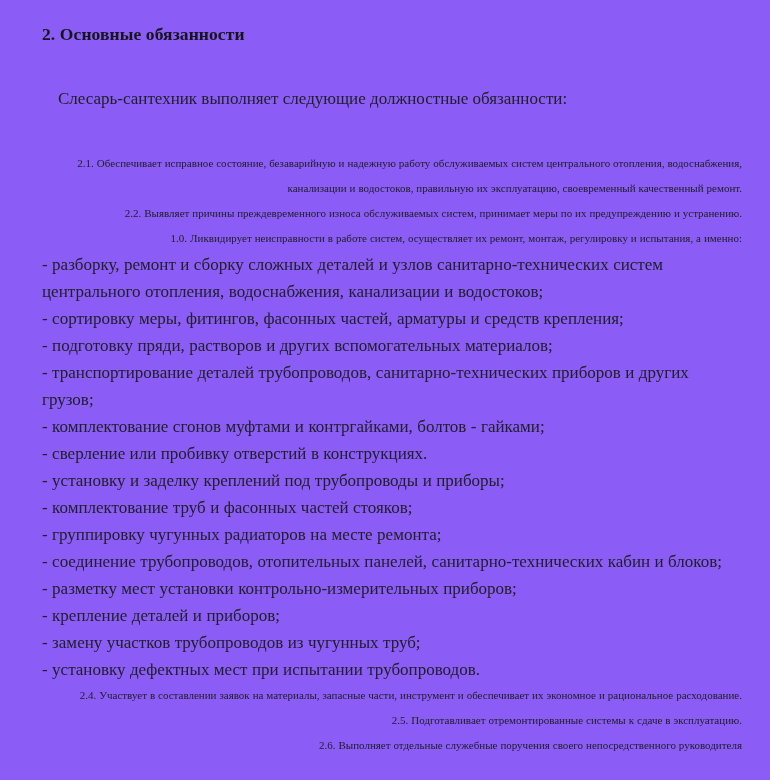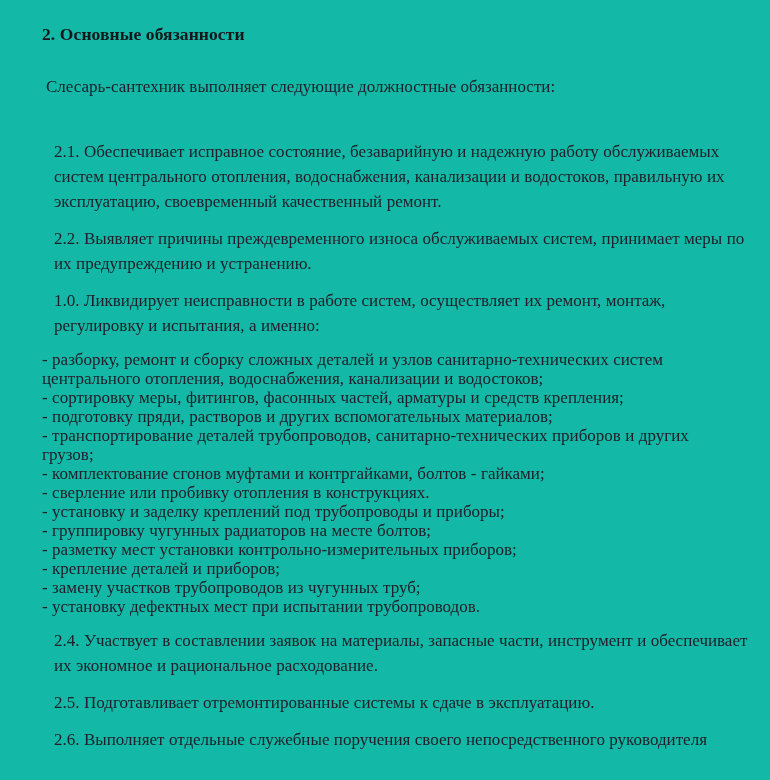--- a/index.html
+++ b/index.html
@@ -15,61 +15,61 @@
     color: #1c1c22;
     overflow: hidden;
   }
 
   .page {
     position: relative;
     width: 770px;
     height: 780px;
     box-sizing: border-box;
     padding: 22px 20px 0 42px;
-    background: #14b8a6;
+    background: #8b5cf6;
   }
 
   .doc-heading {
     font-size: 17.5px;
     font-weight: bold;
     line-height: 24px;
     margin: 0 0 0 0;
     letter-spacing: 0.1px;
     color: #15151a;
   }
 
   .spacer-line {
     height: 24px;
   }
 
   .intro-line {
     font-size: 17px;
     line-height: 25px;
-    margin: 4px;
+    margin: 16px;
     color: #20202a;
   }
 
   .body-block {
     margin: 0;
     padding: 0;
   }
 
   .para {
-    font-size: 17px;
+    font-size: 11px;
     line-height: 25px;
-    margin: 12px;
+    margin: 0;
     color: #20202a;
     width: 700px;
-    text-align: left;
+    text-align: right;
     word-spacing: 0.2px;
   }
 
   .bullet-line {
     font-size: 17px;
-    line-height: 19px;
+    line-height: 27px;
     margin: 0;
     color: #20202a;
     width: 700px;
     text-align: left;
     word-spacing: 0.2px;
   }
 </style>
 </head>
 <body>
 
@@ -85,23 +85,25 @@
 
   <div class="body-block" id="body-block">
       <p class="para">2.1. Обеспечивает исправное состояние, безаварийную и надежную работу обслуживаемых систем центрального отопления, водоснабжения, канализации и водостоков, правильную их эксплуатацию, своевременный качественный ремонт.</p>
       <p class="para">2.2. Выявляет причины преждевременного износа обслуживаемых систем, принимает меры по их предупреждению и устранению.</p>
       <p class="para">1.0. Ликвидирует неисправности в работе систем, осуществляет их ремонт, монтаж, регулировку и испытания, а именно:</p>
       <p class="bullet-line">- разборку, ремонт и сборку сложных деталей и узлов санитарно-технических систем центрального отопления, водоснабжения, канализации и водостоков;</p>
       <p class="bullet-line">- сортировку меры, фитингов, фасонных частей, арматуры и средств крепления;</p>
       <p class="bullet-line">- подготовку пряди, растворов и других вспомогательных материалов;</p>
       <p class="bullet-line">- транспортирование деталей трубопроводов, санитарно-технических приборов и других грузов;</p>
       <p class="bullet-line">- комплектование сгонов муфтами и контргайками, болтов - гайками;</p>
-      <p class="bullet-line">- сверление или пробивку отопления в конструкциях.</p>
+      <p class="bullet-line">- сверление или пробивку отверстий в конструкциях.</p>
       <p class="bullet-line">- установку и заделку креплений под трубопроводы и приборы;</p>
-      <p class="bullet-line">- группировку чугунных радиаторов на месте болтов;</p>
+      <p class="bullet-line">- комплектование труб и фасонных частей стояков;</p>
+      <p class="bullet-line">- группировку чугунных радиаторов на месте ремонта;</p>
+      <p class="bullet-line">- соединение трубопроводов, отопительных панелей, санитарно-технических кабин и блоков;</p>
       <p class="bullet-line">- разметку мест установки контрольно-измерительных приборов;</p>
       <p class="bullet-line">- крепление деталей и приборов;</p>
       <p class="bullet-line">- замену участков трубопроводов из чугунных труб;</p>
       <p class="bullet-line">- установку дефектных мест при испытании трубопроводов.</p>
       <p class="para">2.4. Участвует в составлении заявок на материалы, запасные части, инструмент и обеспечивает их экономное и рациональное расходование.</p>
       <p class="para">2.5. Подготавливает отремонтированные системы к сдаче в эксплуатацию.</p>
       <p class="para">2.6. Выполняет отдельные служебные поручения своего непосредственного руководителя</p>
     </div>
 
 </div>

